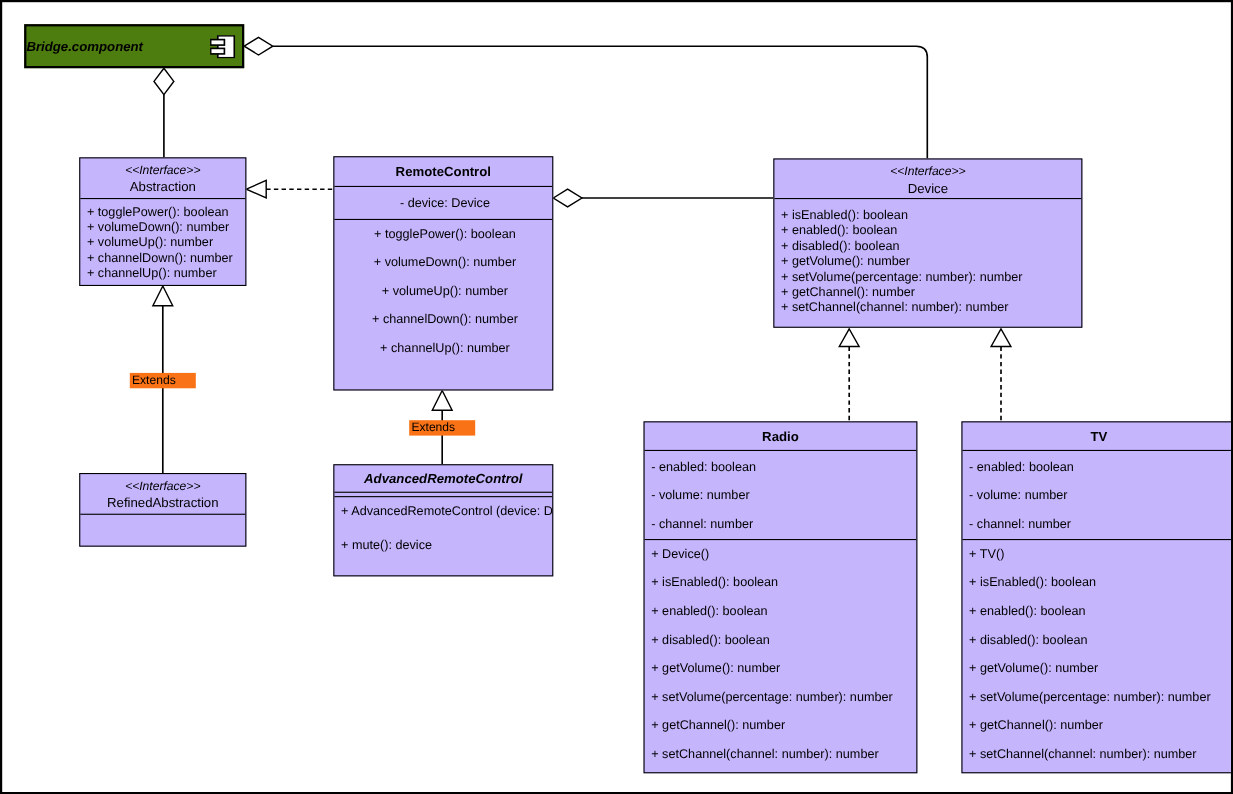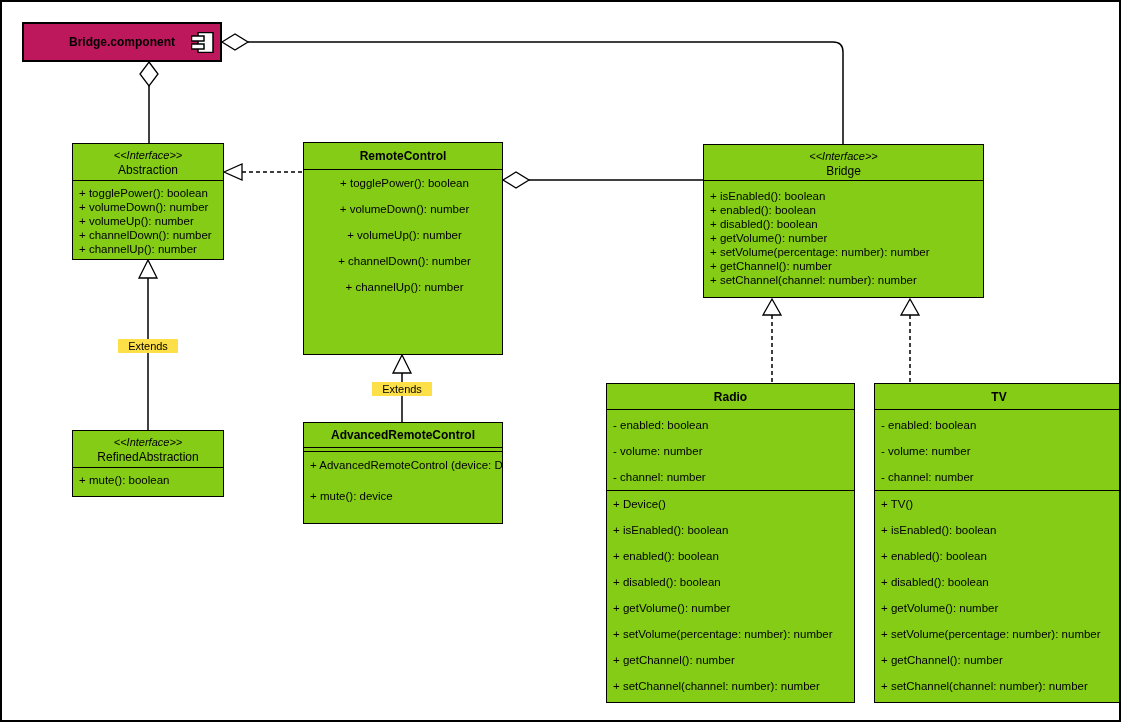--- a/index.html
+++ b/index.html
@@ -22,21 +22,21 @@
     z-index: 1;
   }
   svg.overlay line, svg.overlay path {
     stroke: #000; stroke-width: 1.5; fill: none;
   }
   svg.overlay .dash { stroke-dasharray: 4 3; }
   svg.overlay polygon { fill: #fff; stroke: #000; stroke-width: 1.3; }
 
   .uml-class {
     position: absolute;
-    background: #84cc16;
+    background: #c4b5fd;
     border: 1px solid #000;
     display: flex;
     flex-direction: column;
     z-index: 2;
   }
   .sec { border-bottom: 1px solid #000; }
 
   .title-solo {
     display: flex; align-items: center; justify-content: center;
     font-weight: bold; font-size: 12px;
@@ -58,57 +58,57 @@
   .devpad { padding-top: 8px; }
   .spacious li { line-height: 26px; }
   .fieldpad { padding-top: 2px; }
   .wrappy { padding-top: 0; }
   .wrappy li { line-height: 15px; margin: 6px 0 16px 0; white-space: pre-line; }
   .grow { flex: 1 1 auto; }
 
   .component-box {
     position: absolute;
     left: 20px; top: 20px; width: 200px; height: 40px;
-    background: #be185d; border: 2px solid #000;
-    display: flex; align-items: center; justify-content: center;
+    background: #4d7c0f; border: 2px solid #000;
+    display: flex; align-items: center; justify-content: flex-start;
     font-weight: bold; font-size: 12px;
     z-index: 2;
+    font-style: italic;
   }
   .component-icon {
     position: absolute;
     right: 6px; top: 8px;
     width: 23px; height: 21px;
   }
 
   .edge-label {
     position: absolute;
-    background: #fde047;
+    background: #f97316;
     font-size: 11px;
     line-height: 14px;
-    text-align: center;
     z-index: 3;
     padding: 0 2px;
   }
   .lbl-extends-left { left: 116px; top: 337px; width: 60px; }
   .lbl-extends-mid  { left: 370px; top: 380px; width: 60px; }
 
   .empty-compartment { height: 4px; }
 
   
   .box-abstraction        { left: 70px;  top: 141px; width: 152px; height: 117px; }
   .box-remote-control     { left: 301px; top: 140px; width: 200px; height: 213px; text-align: center; }
   .box-device             { left: 701px; top: 142px; width: 281px; height: 154px; }
   .box-refined            { left: 70px;  top: 428px; width: 152px; height: 67px; }
   .box-advanced           { left: 301px; top: 420px; width: 200px; height: 102px; }
-  .box-radio              { left: 583px; top: 381px; width: 249px; height: 320px; margin-left: 21px; }
+  .box-radio              { left: 583px; top: 381px; width: 249px; height: 320px; }
   .box-tv                 { left: 872px; top: 381px; width: 250px; height: 320px; }
 
   .h-title-1 { height: 26px; flex: 0 0 auto; }
   .h-title-rc { height: 27px; flex: 0 0 auto; }
-  .h-title-adv { height: 25px; flex: 0 0 auto; }
+  .h-title-adv { height: 25px; flex: 0 0 auto; font-style: italic; }
   .h-title-2 { height: 37px; flex: 0 0 auto; }
   .h-title-2d { height: 36px; flex: 0 0 auto; }
   .h-fields-rc { height: 30px; flex: 0 0 auto; }
   .h-fields-rt { height: 81px; flex: 0 0 auto; }
 </style>
 </head>
 <body>
 
 <div class="canvas">
 
@@ -165,53 +165,53 @@
         <li>+ togglePower(): boolean</li>
         <li>+ volumeDown(): number</li>
         <li>+ volumeUp(): number</li>
         <li>+ channelDown(): number</li>
         <li>+ channelUp(): number</li>
       </ul>
   </div>
 
   <div class="uml-class box-remote-control">
     <div class="title-solo sec h-title-rc">RemoteControl</div>
+    <ul class="members spacious sec fieldpad h-fields-rc">
+        <li>- device: Device</li>
+      </ul>
     <ul class="members spacious grow">
         <li>+ togglePower(): boolean</li>
         <li>+ volumeDown(): number</li>
         <li>+ volumeUp(): number</li>
         <li>+ channelDown(): number</li>
         <li>+ channelUp(): number</li>
       </ul>
   </div>
 
   <div class="uml-class box-device">
     <div class="title-stacked sec h-title-2d">
       <div class="stereotype">&lt;&lt;Interface&gt;&gt;</div>
-      <div class="cls-name">Bridge</div>
+      <div class="cls-name">Device</div>
     </div>
     <ul class="members compact devpad grow">
         <li>+ isEnabled(): boolean</li>
         <li>+ enabled(): boolean</li>
         <li>+ disabled(): boolean</li>
         <li>+ getVolume(): number</li>
         <li>+ setVolume(percentage: number): number</li>
         <li>+ getChannel(): number</li>
         <li>+ setChannel(channel: number): number</li>
       </ul>
   </div>
 
   <div class="uml-class box-refined">
     <div class="title-stacked sec h-title-2">
       <div class="stereotype">&lt;&lt;Interface&gt;&gt;</div>
       <div class="cls-name">RefinedAbstraction</div>
     </div>
-    <ul class="members compact grow">
-        <li>+ mute(): boolean</li>
-      </ul>
   </div>
 
   <div class="uml-class box-advanced">
     <div class="title-solo sec h-title-adv">AdvancedRemoteControl</div>
     <div class="empty-compartment sec"></div>
     <ul class="members wrappy grow">
         <li>+ AdvancedRemoteControl
 (device: Device)</li>
         <li>+ mute(): device</li>
       </ul>

